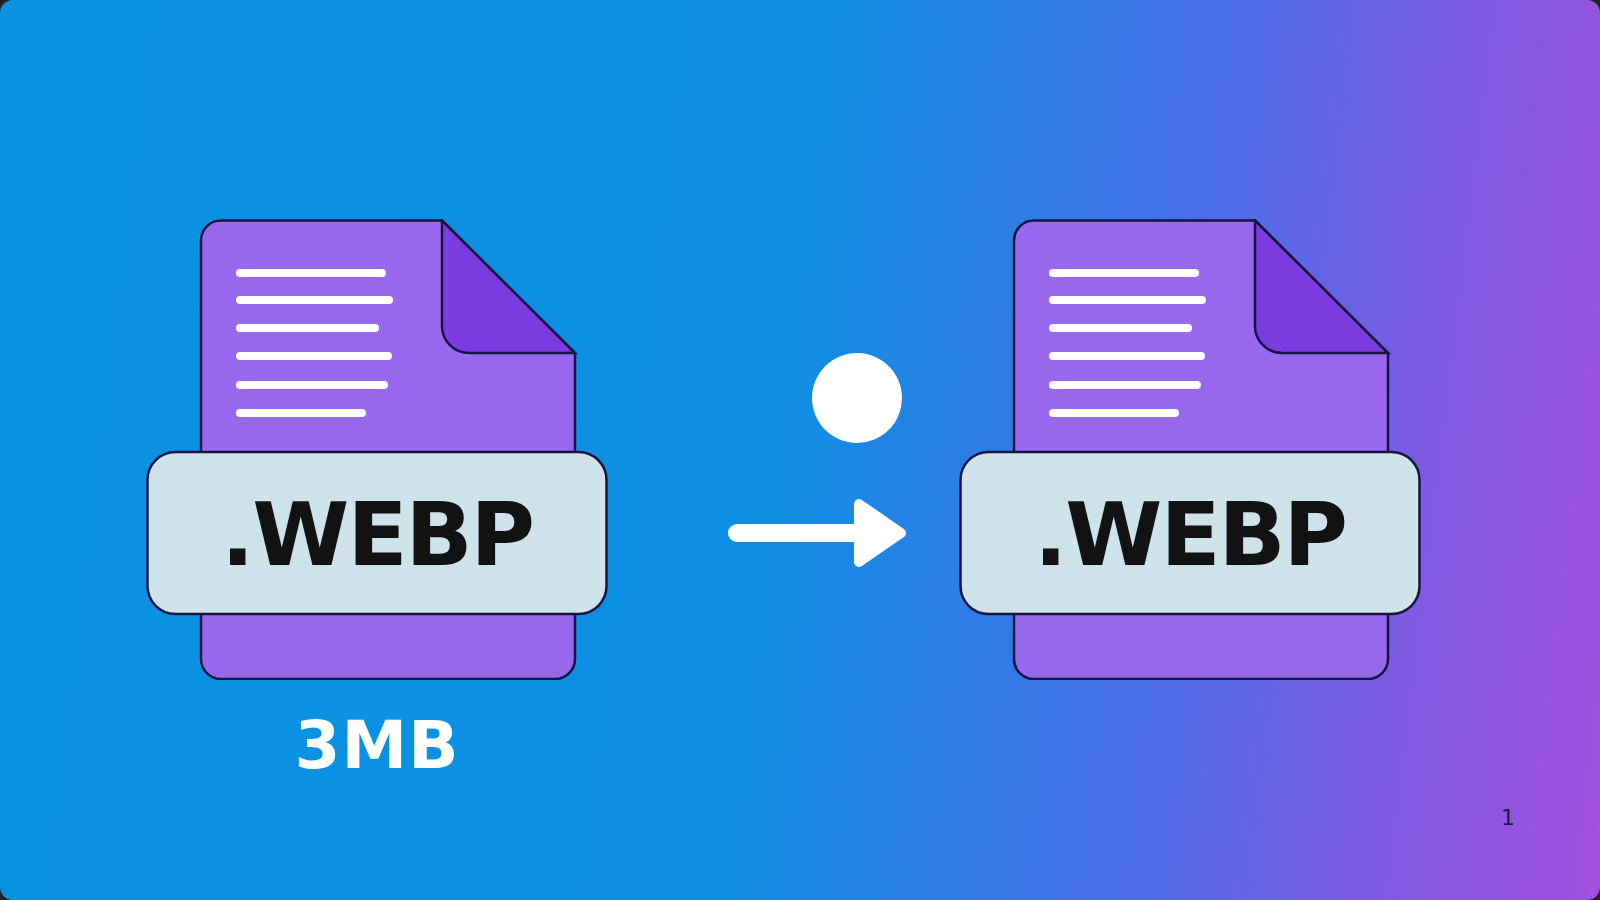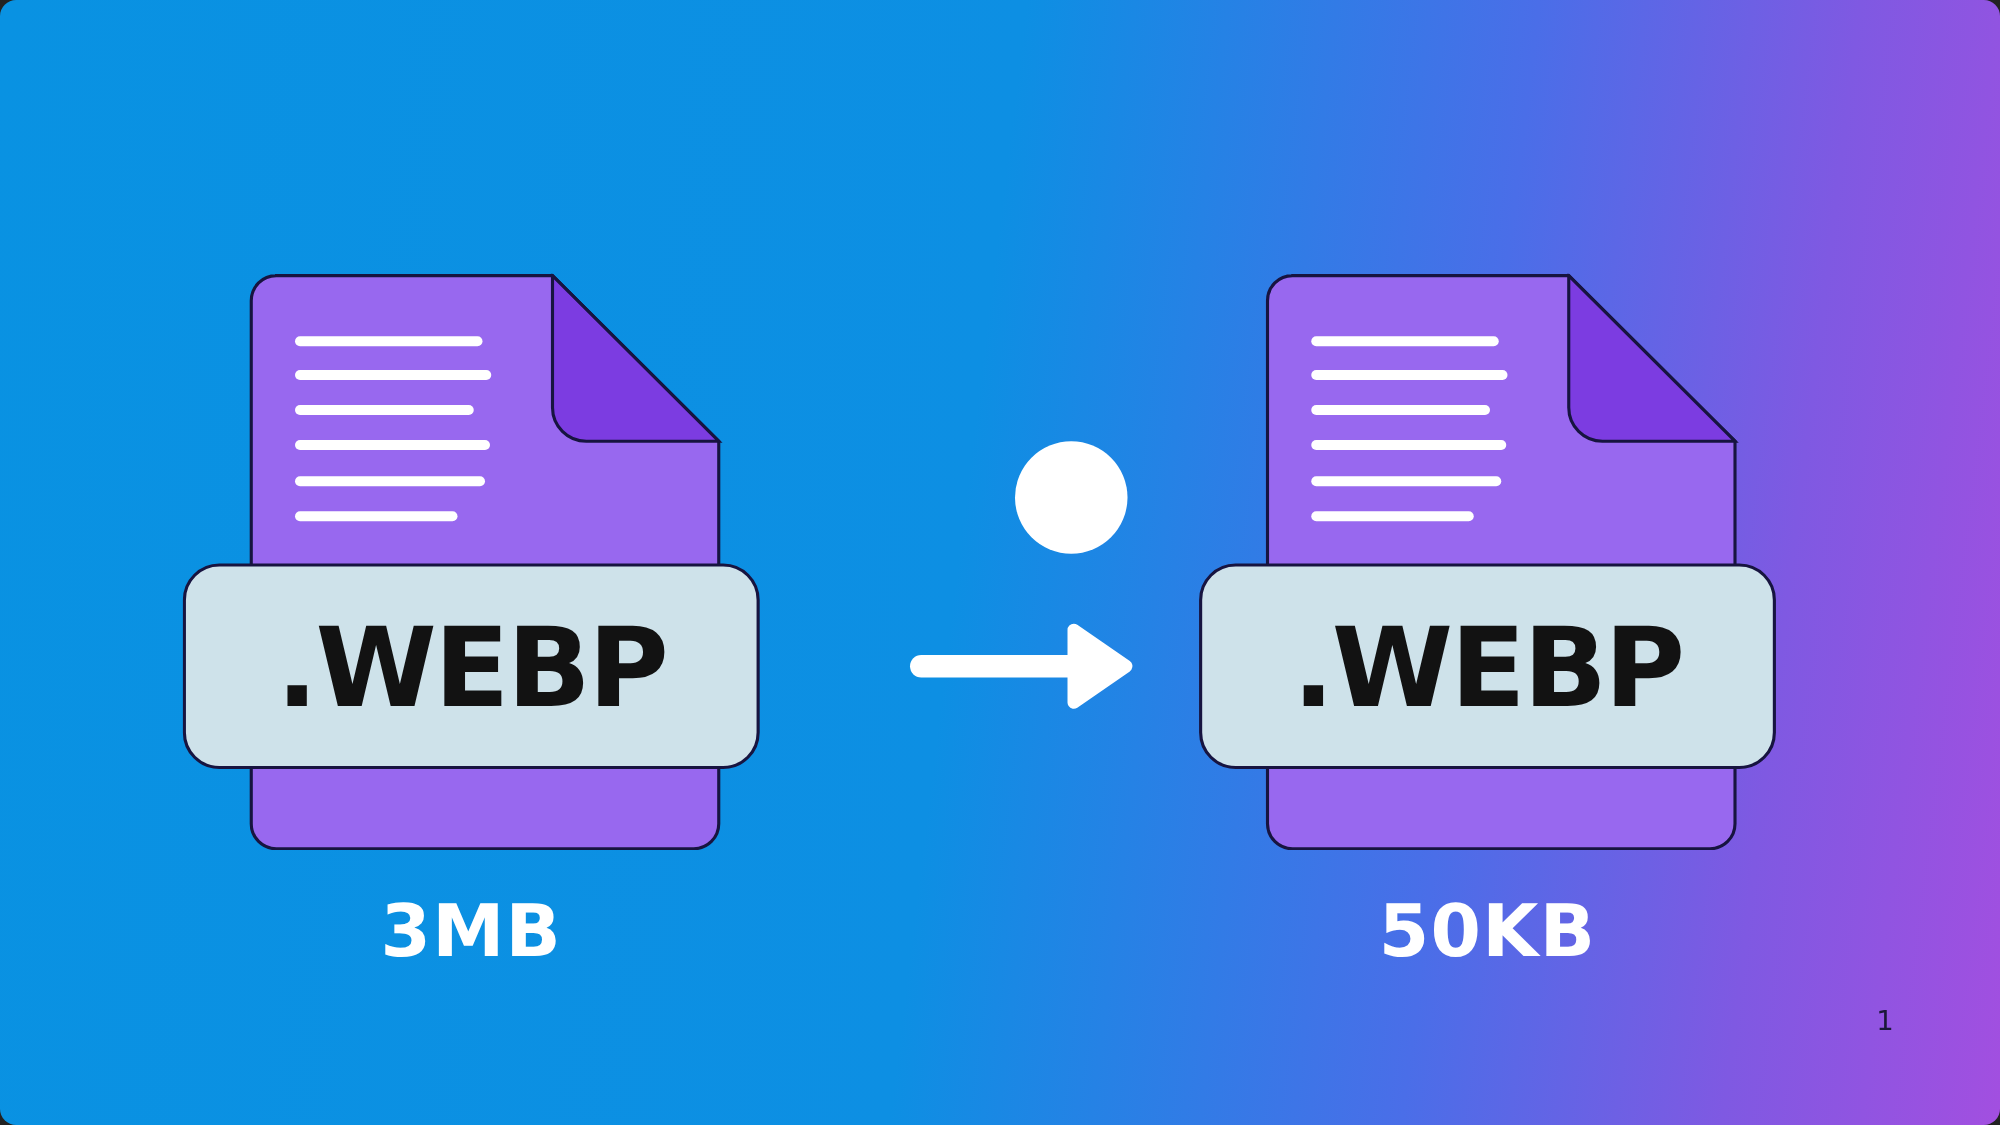--- a/index.html
+++ b/index.html
@@ -44,21 +44,21 @@
     position: absolute;
     top: 690px;
     width: 462px;
     height: 110px;
     display: flex;
     align-items: center;
     justify-content: center;
     color: #ffffff;
     font-family: "DejaVu Sans", sans-serif;
     font-weight: bold;
-    font-size: 58px;
+    font-size: 66px;
     letter-spacing: 1px;
   }
   .size-label.before { left: 146px; }
   .size-label.after  { left: 959px; }
   .arrow-wrap {
     position: absolute;
     left: 715px;
     top: 478px;
     width: 200px;
     height: 110px;
@@ -131,17 +131,16 @@
   <div class="decorative-circle"></div>
 
   <div class="arrow-wrap">
     <svg viewBox="0 0 200 110">
       <path d="M 22 55 H 140" stroke="#ffffff" stroke-width="18" stroke-linecap="round" fill="none"></path>
       <path d="M 144 26 L 186 55 L 144 84 Z" fill="#ffffff" stroke="#ffffff" stroke-width="10" stroke-linejoin="round"></path>
     </svg>
   </div>
 
   <div class="size-label before">3MB</div>
-  <div class="size-label after">50KB</div>
 
   <div class="page-number">1</div>
 
 </div>
 
 </body></html>

